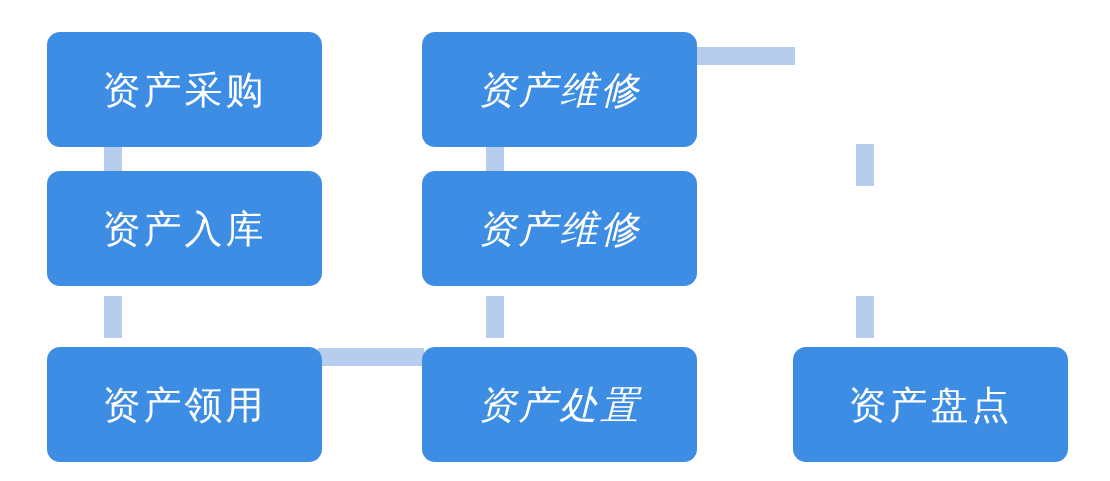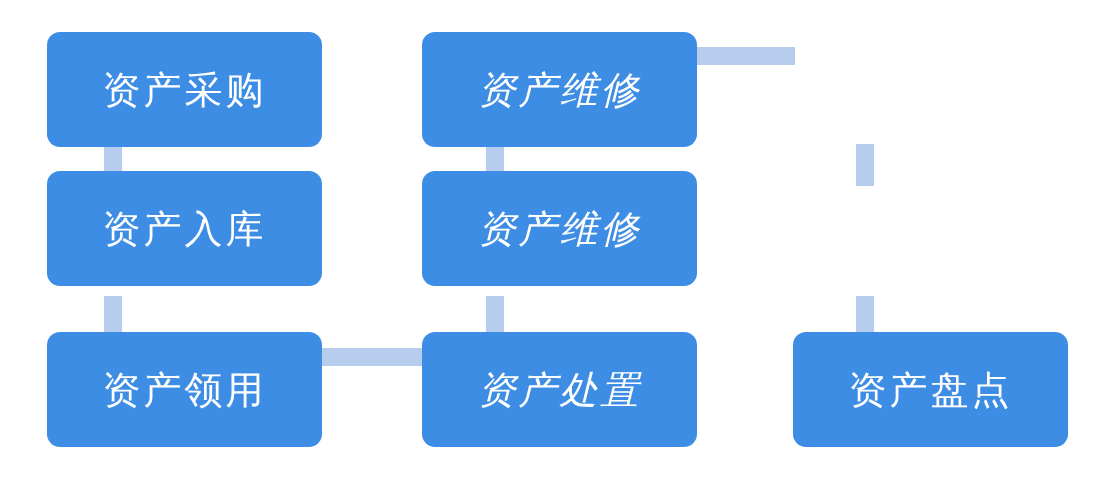--- a/index.html
+++ b/index.html
@@ -36,21 +36,21 @@
     font-size: 38px;
     font-weight: 400;
     letter-spacing: 3px;
     line-height: 1;
     white-space: nowrap;
     text-align: center;
   }
   
   .r1 { top: 32px; }
   .r2 { top: 171px; }
-  .r3 { top: 332px; }
+  .r3 { top: 347px; }
   .c1 { left: 47px; }
   .c2 { left: 422px; font-style: italic; }
   .c3 { left: 793px; }
 
   
   .conn {
     position: absolute;
     background: var(--connector);
     z-index: 1;
   }

